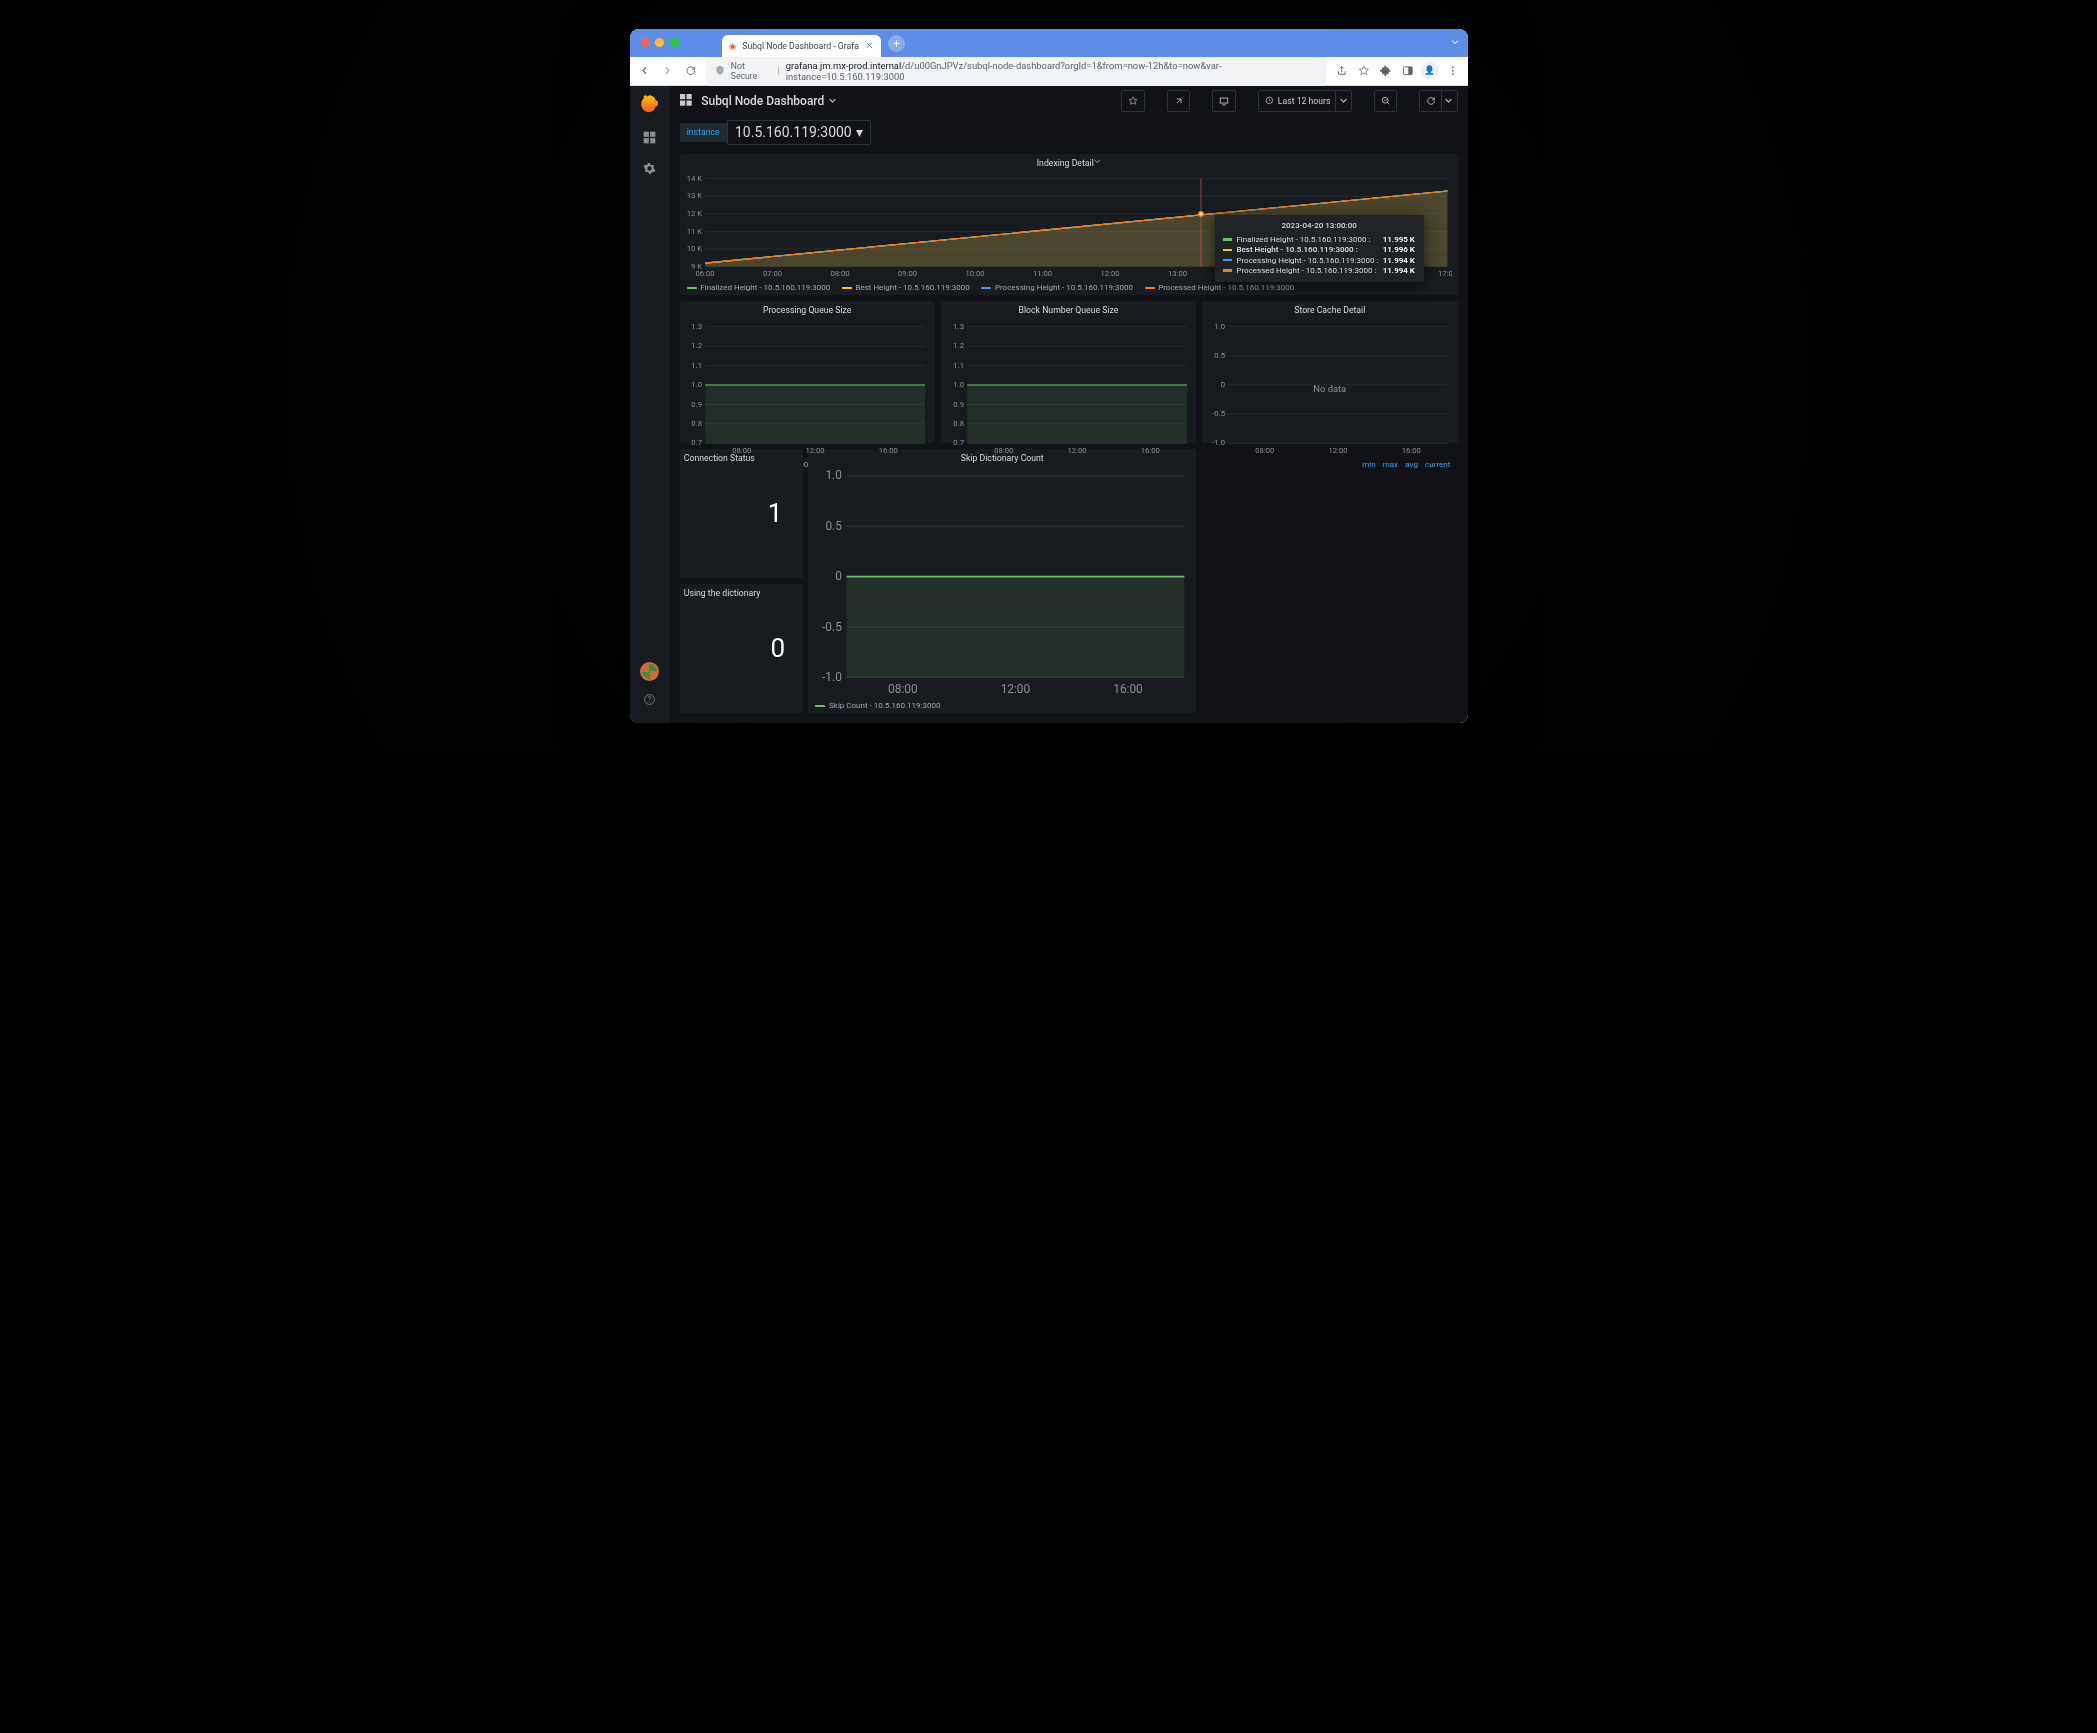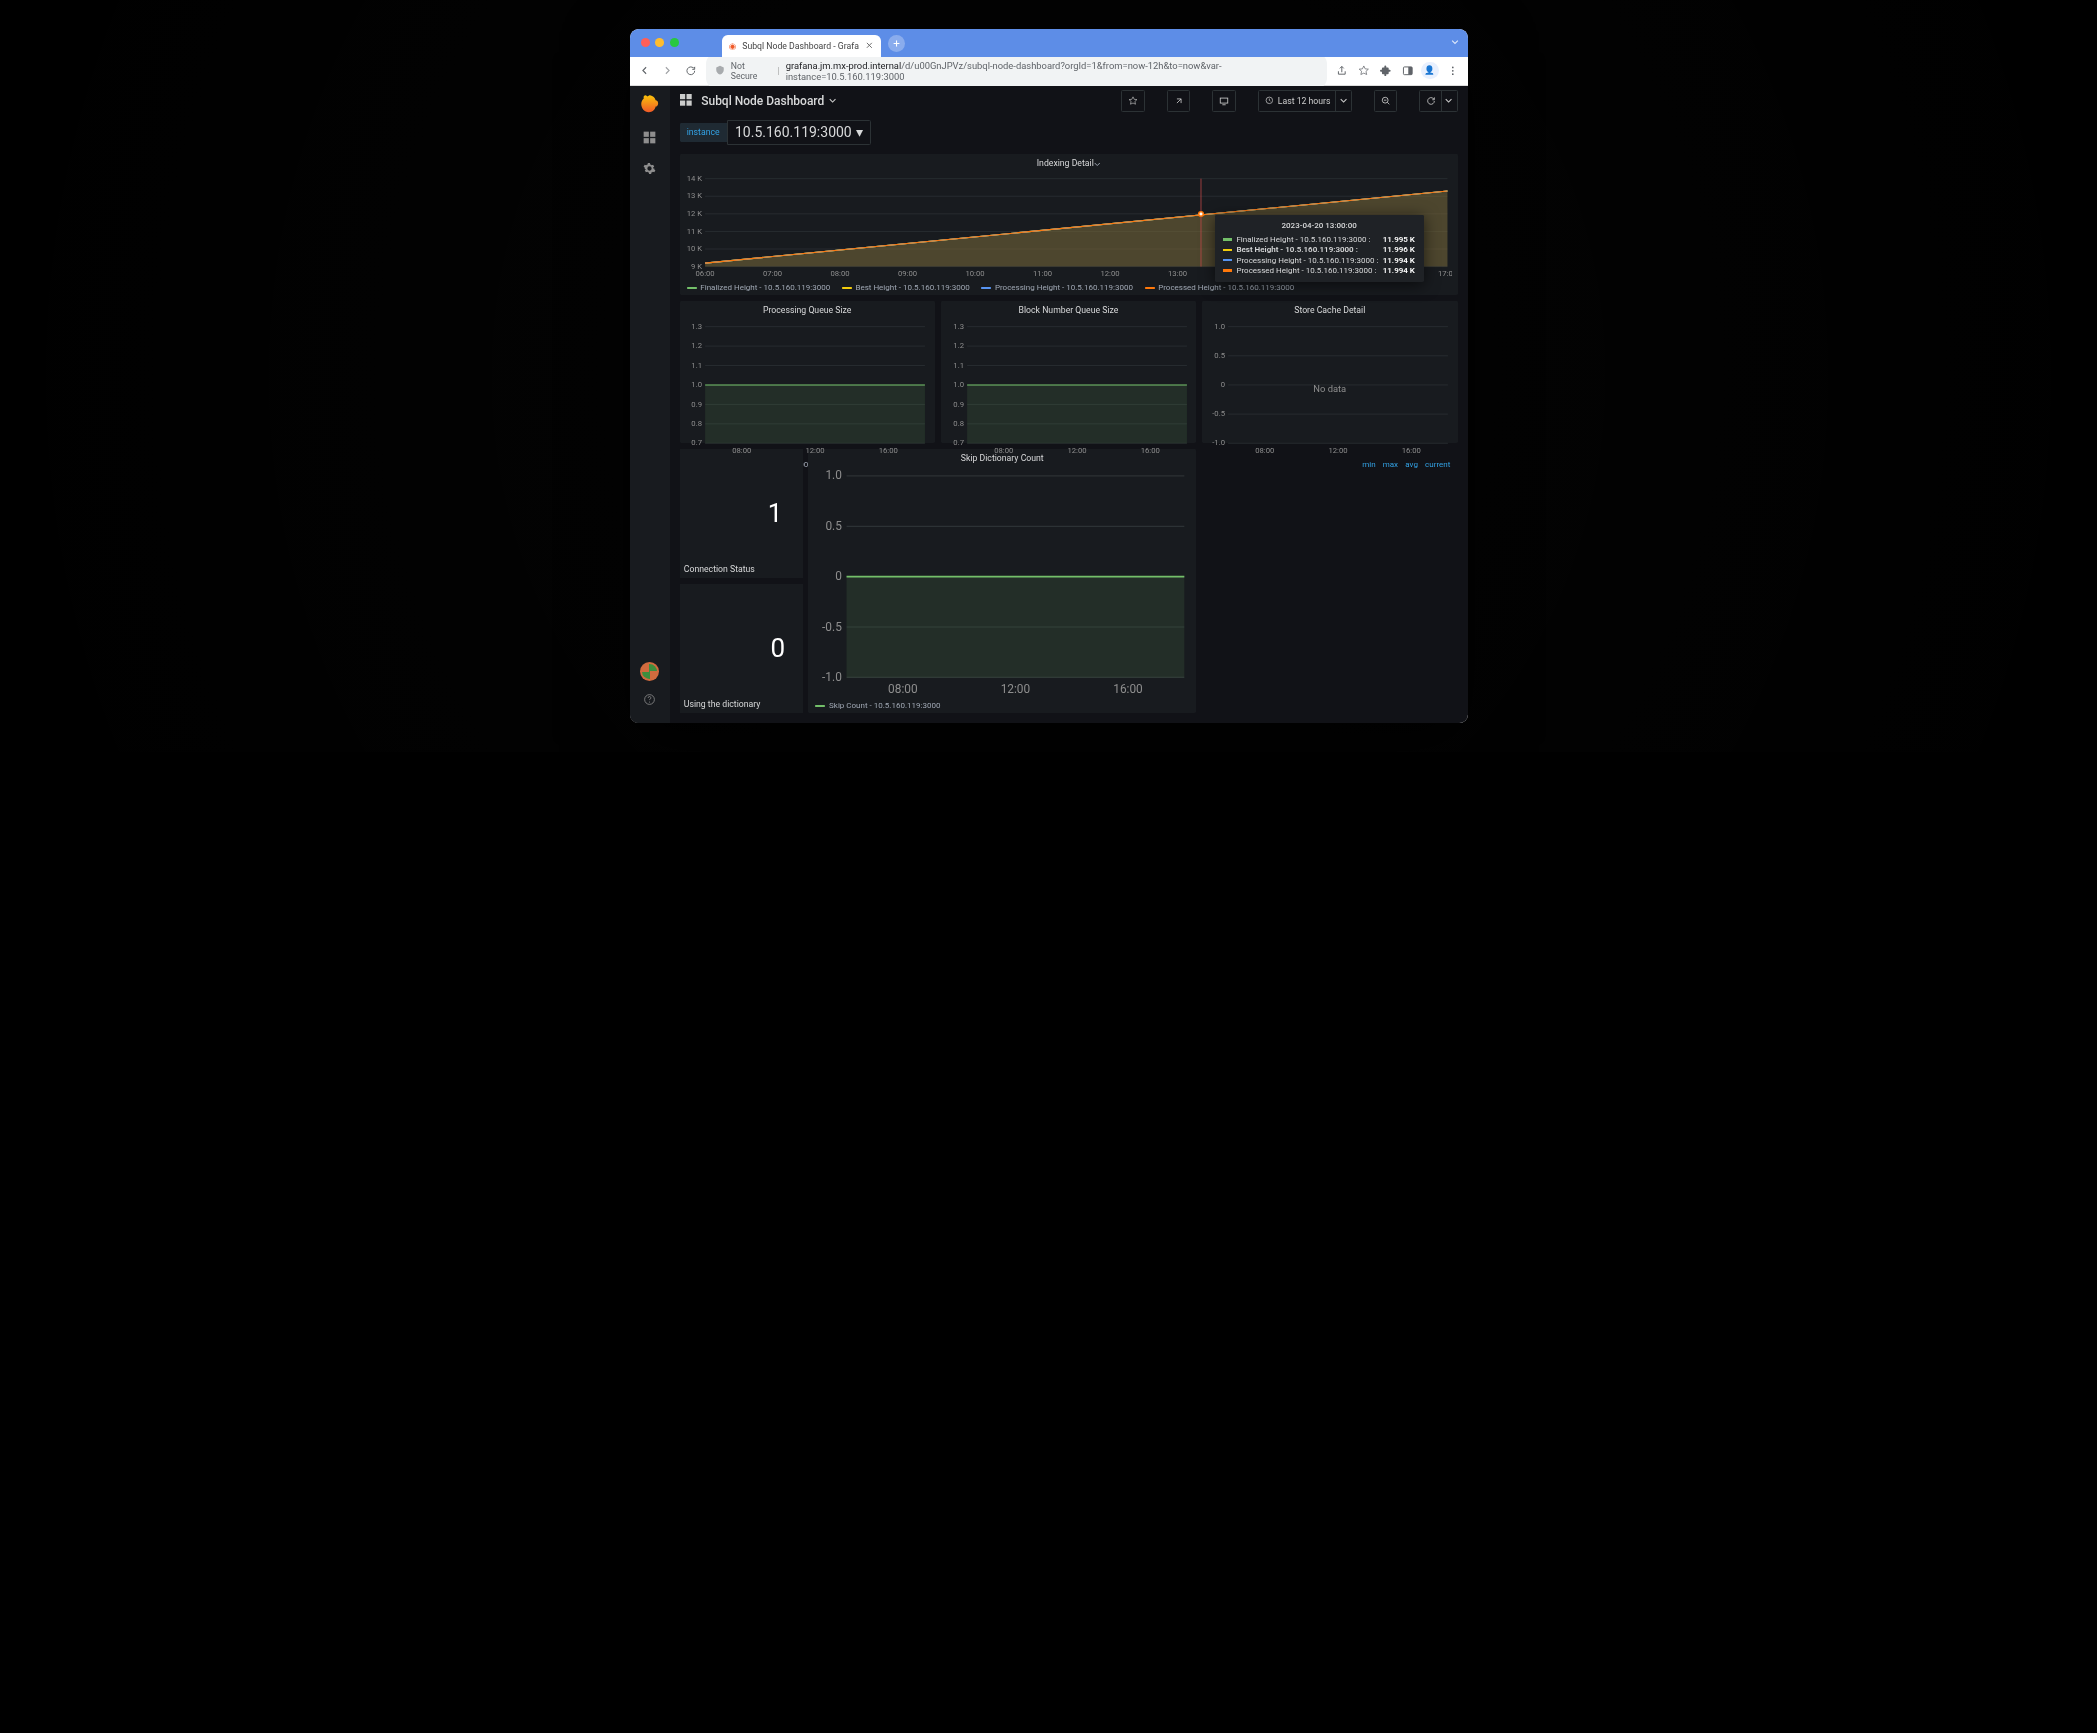--- a/index.html
+++ b/index.html
@@ -132,21 +132,21 @@
 .panels {
   flex: 1;
   padding: 4.3px 10px 10px;
   display: grid;
   grid-template-columns: repeat(3, 1fr);
   gap: 5.8px;
   overflow: auto;
 }
 .panel { background: #181b1f; border-radius: 1.4px; display:flex;flex-direction:column; min-height: 0;}
 .panel.full { grid-column: 1 / -1; }
-.panel-header { text-align: center; padding: 4.3px; font-size: 8.7px; color: #d8d9da; display:flex;align-items:flex-end;justify-content:center;gap:0;}
+.panel-header { text-align: center; padding: 4.3px; font-size: 8.7px; color: #d8d9da; display:flex;align-items:flex-start;justify-content:center;gap:0;}
 .panel-body { flex:1; position: relative; padding: 2.9px 5.8px 2.9px 2.9px;}
 .panel-legend { padding: 2.9px 7.2px; font-size: 8px; color: #9fa7b3; display:flex;gap:11.6px; flex-wrap:wrap;}
 .leg-item { display:flex;align-items:center;gap:3.6px;}
 .leg-swatch { width: 10px; height: 2.2px; border-radius:0.7px;}
 
 svg.chart { width: 100%; height: 100%; display:block;}
 .axis-text { fill: #8e8e8e; font-size: 10px;}
 .grid-line { stroke: #2c3235; stroke-width: 1;}
 
 .tooltip {

